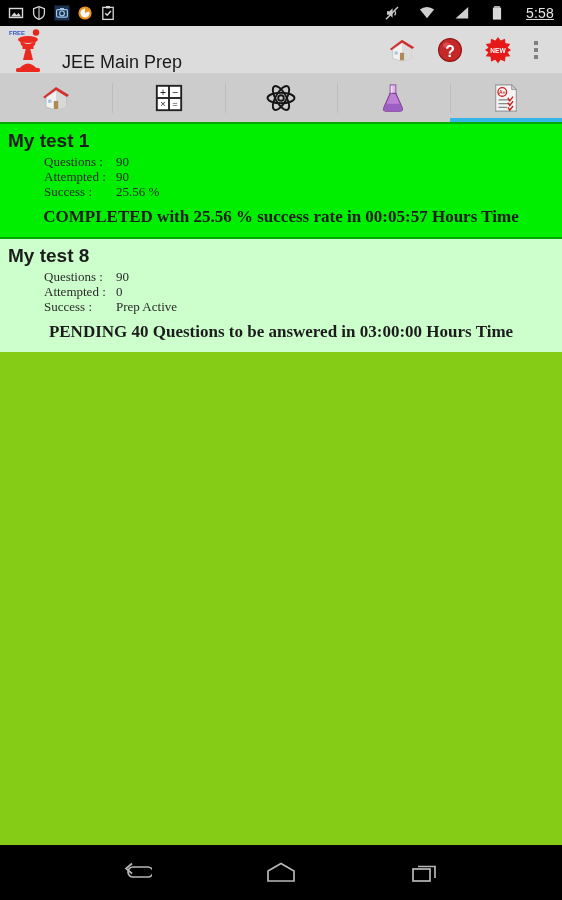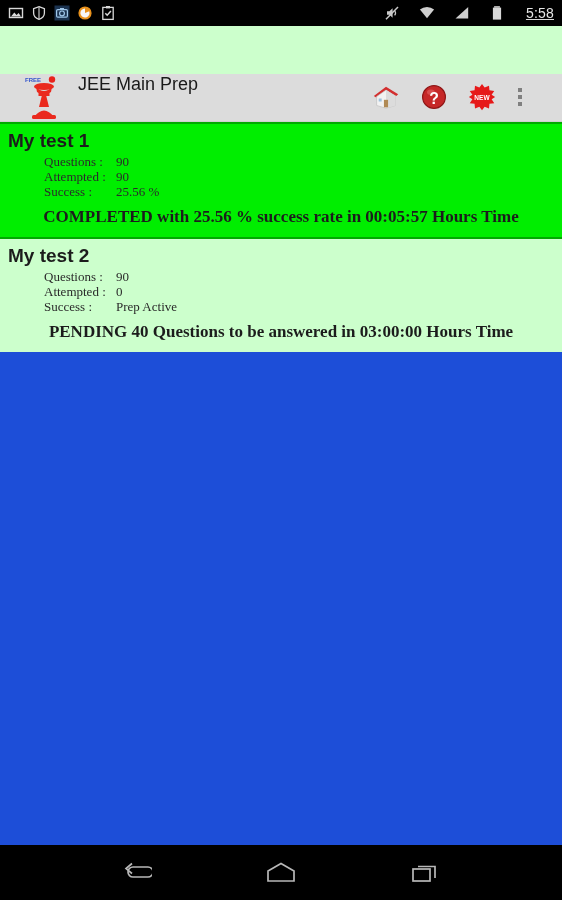--- a/index.html
+++ b/index.html
@@ -18,44 +18,43 @@
     font-size:13px;
   }
   .sb-left{ display:flex; align-items:center; gap:7px; }
   .sb-right{ margin-left:auto; display:flex; align-items:flex-end; gap:19px;text-decoration:underline; }
   .sb-ico{ width:16px; height:16px; display:block; }
   .sb-time{ font-size:14px; color:#e6e6e6; letter-spacing:.2px; padding-left:2px;}
 
   
   .actionbar{
     height:48px; background:#dcdcdc;
-    display:flex; align-items:flex-start; padding:0 22px;
+    display:flex; align-items:flex-end; padding:0 6px;
     border-bottom:1px solid #cfcfcf;
-    margin-top:48px;
   }
   .logo-wrap{ width:46px; height:46px; position:relative; flex:0 0 auto; }
   .app-title{ font-size:18px; color:#1a1a1a; margin-left:10px; white-space:nowrap; }
   .ab-actions{ margin-left:auto; display:flex; align-items:center; }
   .ab-btn{ width:48px; height:46px; display:flex; align-items:center; justify-content:center; }
   .overflow{ width:28px; height:46px; display:flex; flex-direction:column;
              align-items:center; justify-content:center; gap:3px; margin-right:6px;}
   .odot{ width:4px; height:4px; background:#808080; }
 
   
   .tabbar{ height:48px; background:#cccccc; display:flex; align-items:stretch; }
   .tab{ flex:1; position:relative; display:flex; align-items:center; justify-content:center; }
   .tab + .tab::before{
     content:""; position:absolute; left:0; top:9px; bottom:9px;
     width:1px; background:#bdbdbd;
   }
   .tab .ind{ position:absolute; left:0; right:0; bottom:0; height:4px; background:transparent; }
   .tab.sel .ind{ background:#33b5e5; }
 
   
-  .list{ position:absolute; top:122px; left:0; right:0; bottom:55px; background:#1d4ed8; }
+  .list{ position:absolute; top:122px; left:0; right:0; bottom:55px; background:#84cc16; }
   .card{ padding:6px 8px 10px 8px; }
   .card.done{ background:#00ee00; border-top:2px solid #00aa00; border-bottom:2px solid #00aa00; }
   .card.pending{ background:#ccffcc; }
   .card-title{ font-size:19px; font-weight:bold; color:#1c1c1c; margin-bottom:2px; }
   .row{ display:flex; font-family:"Liberation Serif", serif; font-size:13px; color:#2a2a2a; line-height:15px; }
   .row .k{ width:72px; flex:0 0 72px;margin-left:36px; }
   .row .v{ }
   .status-line{
     font-family:"Liberation Serif", serif; font-weight:bold; font-size:17px;
     color:#1c1c1c; text-align:center; margin-top:8px;
@@ -248,21 +247,21 @@
         <span class="v">90</span>
       </div>
       <div class="row">
         <span class="k">Success :</span>
         <span class="v">25.56 %</span>
       </div>
       <div class="status-line">COMPLETED with 25.56 % success rate in 00:05:57 Hours Time</div>
     </div>
 
     <div class="card pending">
-      <div class="card-title">My test 2</div>
+      <div class="card-title">My test 8</div>
       <div class="row">
         <span class="k">Questions :</span>
         <span class="v">90</span>
       </div>
       <div class="row">
         <span class="k">Attempted :</span>
         <span class="v">0</span>
       </div>
       <div class="row">
         <span class="k">Success :</span>

